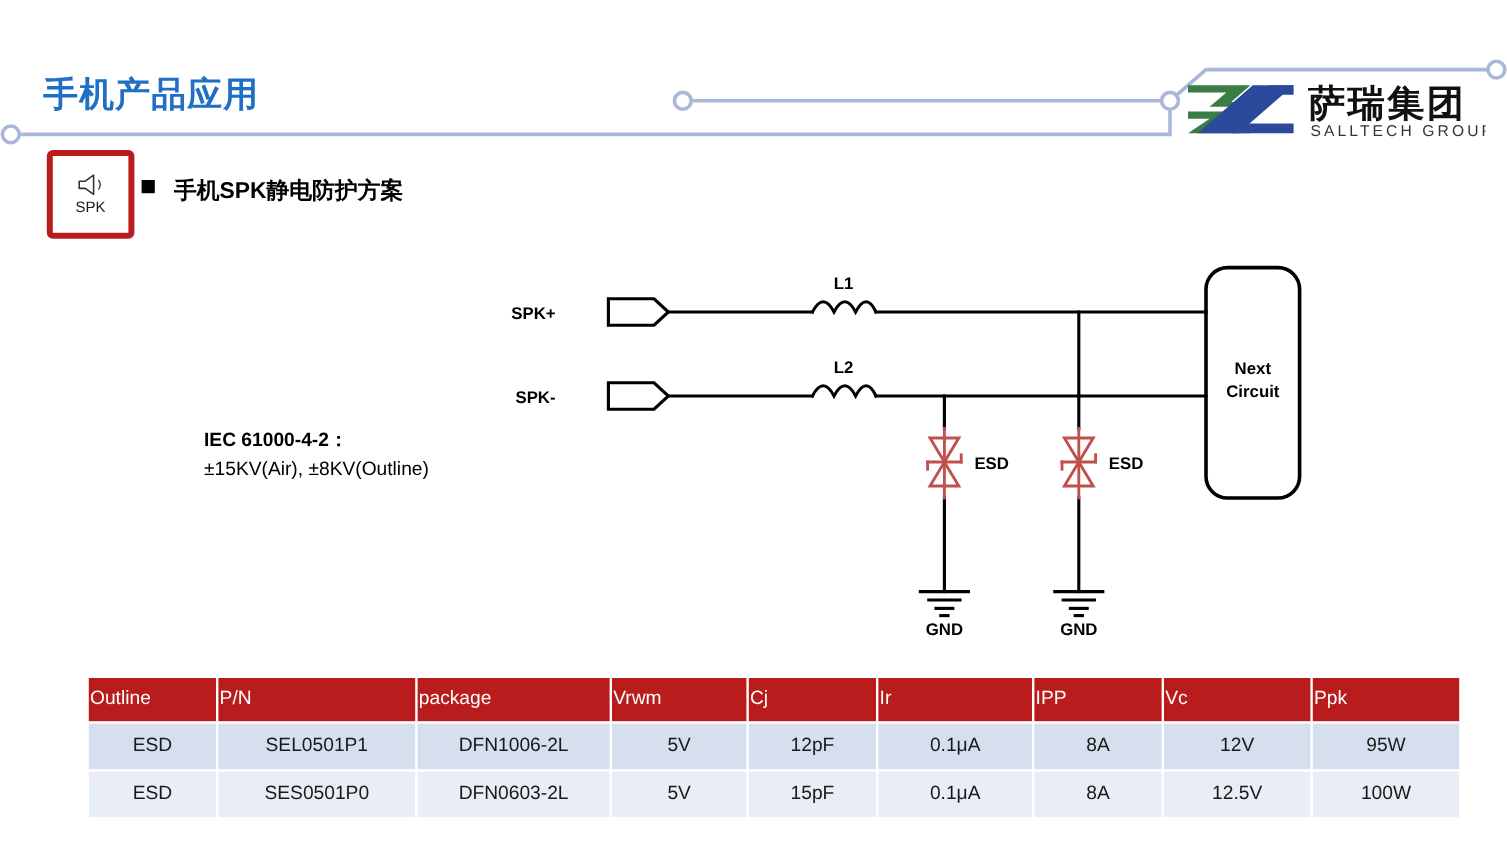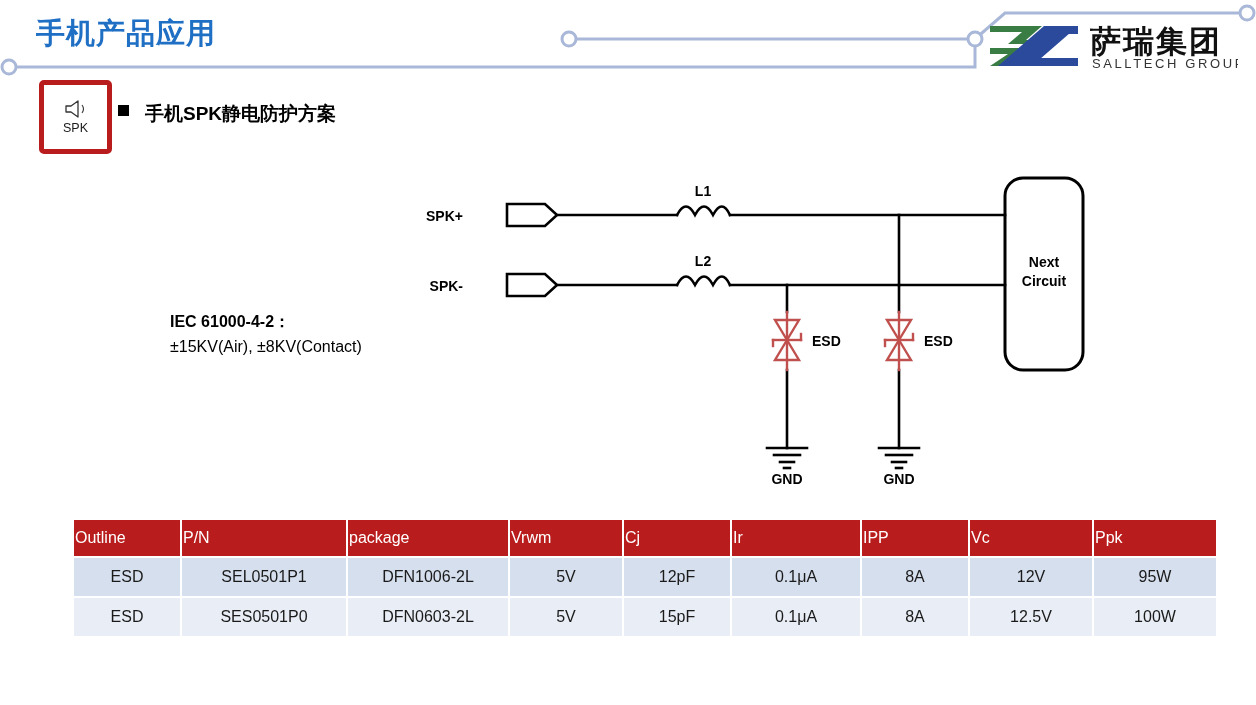--- a/index.html
+++ b/index.html
@@ -4,21 +4,21 @@
 <style>
   html,body{margin:0;padding:0;}
   body{
     width:1256px;height:705px;
     background:#ffffff;
     font-family:"Liberation Sans", sans-serif;
     position:relative;
     overflow:hidden;
     -webkit-font-smoothing:antialiased;
   }
-  .slide{position:absolute;inset:0;}
+  .slide{position:absolute;inset:0;margin-top:45px;}
 
   
   #header-decor{position:absolute;left:0;top:0;width:1256px;height:90px;}
   #page-title{
     position:absolute;left:36px;top:14px;
     font-size:29px;font-weight:bold;color:#1f6fc4;
     letter-spacing:1px;white-space:nowrap;
   }
   #brand-logo{position:absolute;left:986px;top:16px;width:252px;height:58px;}
 
@@ -180,21 +180,21 @@
       <text x="553" y="106" text-anchor="middle" font-family="'Liberation Sans', sans-serif" font-size="14" font-weight="bold" fill="#000">L2</text>
       <text x="662" y="186" font-family="'Liberation Sans', sans-serif" font-size="14" font-weight="bold" fill="#000">ESD</text>
       <text x="774" y="186" font-family="'Liberation Sans', sans-serif" font-size="14" font-weight="bold" fill="#000">ESD</text>
       <text x="637" y="324" text-anchor="middle" font-family="'Liberation Sans', sans-serif" font-size="14" font-weight="bold" fill="#000">GND</text>
       <text x="749" y="324" text-anchor="middle" font-family="'Liberation Sans', sans-serif" font-size="14" font-weight="bold" fill="#000">GND</text>
       <text x="894" y="107" text-anchor="middle" font-family="'Liberation Sans', sans-serif" font-size="14" font-weight="bold" fill="#000">Next</text>
       <text x="894" y="126" text-anchor="middle" font-family="'Liberation Sans', sans-serif" font-size="14" font-weight="bold" fill="#000">Circuit</text>
     </svg>
 
     <div class="ckt-text" id="iec-line1">IEC 61000-4-2：</div>
-    <div class="ckt-text" id="iec-line2">±15KV(Air), ±8KV(Contact)</div>
+    <div class="ckt-text" id="iec-line2">±15KV(Air), ±8KV(Outline)</div>
   </div>
 
   <table id="spec-table">
     <thead>
       <tr>
         <th style="width:104px">Outline</th>
         <th style="width:162px">P/N</th>
         <th style="width:158px">package</th>
         <th style="width:110px">Vrwm</th>
         <th style="width:104px">Cj</th>

